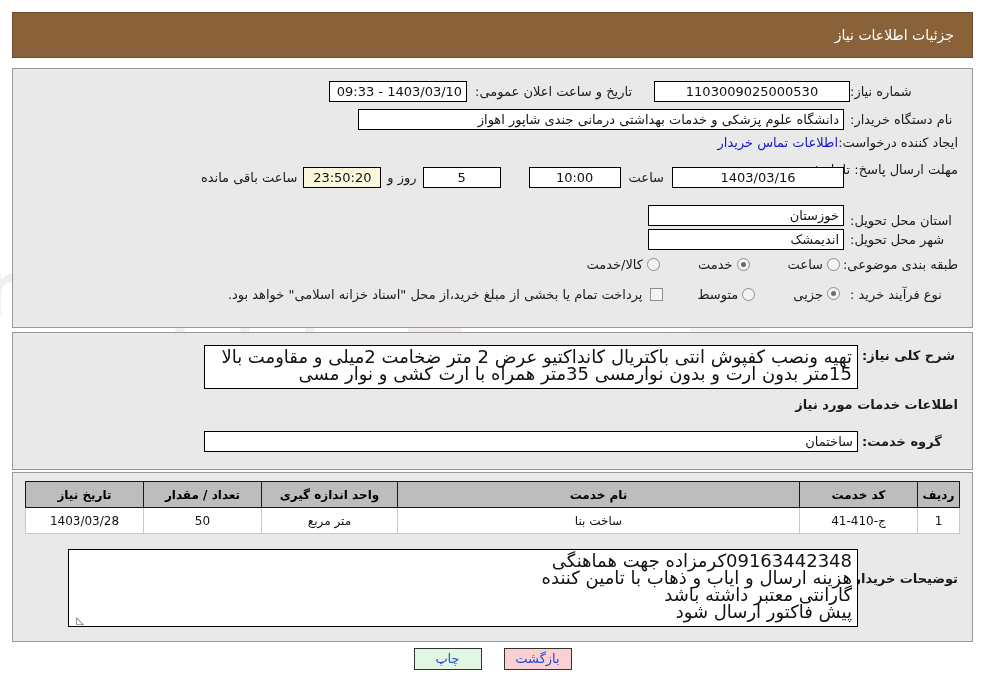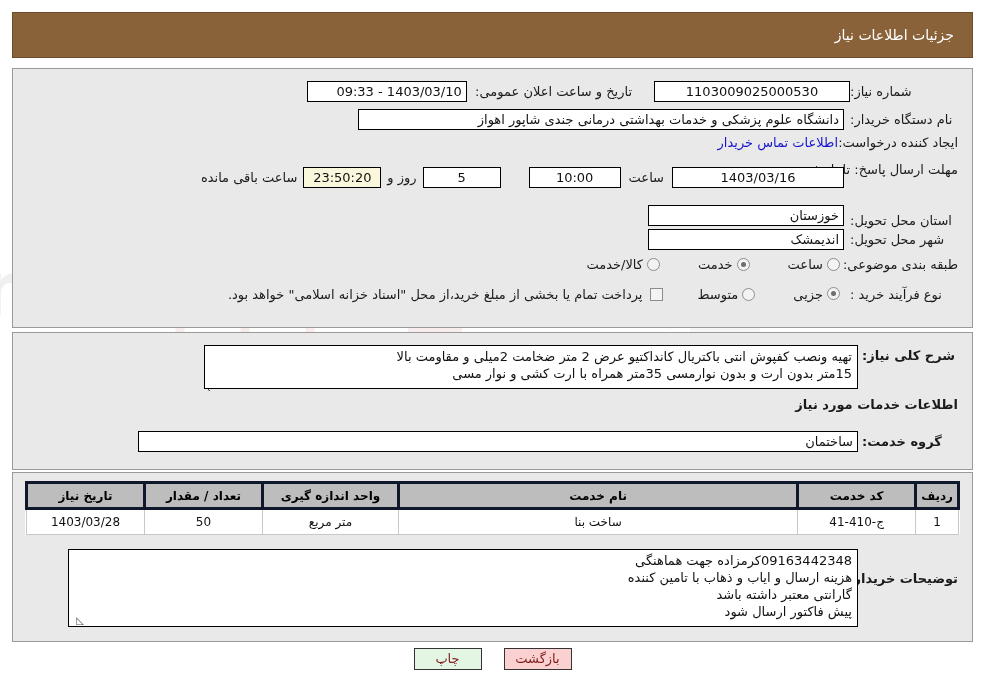--- a/index.html
+++ b/index.html
@@ -123,39 +123,39 @@
     border: 1px solid #8d8d8d;
     background: #f3f3f3;
     display: inline-block;
     vertical-align: middle;
   }
 
   
   .ta {
     background: #ffffff;
     border: 1px solid #000000;
-    font-size: 13px;
+    font-size: 18px;
     color: #111111;
     padding: 2px 5px 0 5px;
     line-height: 17px;
     overflow: hidden;
     position: relative;
     text-align: right;
   }
 
   
   table.items {
     border-collapse: collapse;
     width: 100%;
     font-size: 12px;
     background: #ffffff;
   }
   table.items th {
     background: #bdbdbd;
-    border: 3px solid #0f172a;
+    border: 1px solid #0f172a;
     color: #000;
     font-weight: bold;
     font-size: 12px;
     height: 26px;
     padding: 2px 4px;
   }
   table.items td {
     background: #ffffff;
     border: 1px solid #c8c8c8;
     height: 26px;
@@ -174,21 +174,21 @@
     gap: 22px;
     z-index: 3;
   }
   .btn {
     min-width: 68px;
     height: 22px;
     line-height: 20px;
     text-align: center;
     font-size: 13px;
     border: 1px solid #333333;
-    color: #7f1d1d;
+    color: #1d4ed8;
     cursor: pointer;
     padding: 0 8px;
   }
   .btn-back { background: #fbd0d0; }
   .btn-print { background: #e3f6e3; }
 </style>
 </head>
 <body>
 
 <div class="page">
@@ -220,21 +220,21 @@
   </div>
 
   <div class="panel panel-top">
 
     <div class="row" style="top:12px; right:14px;">
       <span class="lbl" style="width:108px; display:inline-block;">شماره نیاز:</span>
       <span class="fld" style="width:196px; ">1103009025000530</span>
     </div>
     <div class="row" style="top:12px; right:340px;">
       <span class="lbl">تاریخ و ساعت اعلان عمومی:</span>
-      <span class="fld" style="width:160px; margin-right:8px;padding-left:28px;">1403/03/10 - 09:33</span>
+      <span class="fld" style="width:138px; margin-right:8px;padding-left:28px;">1403/03/10 - 09:33</span>
     </div>
 
     <div class="row" style="top:40px; right:14px;">
       <span class="lbl" style="width:108px; display:inline-block;">نام دستگاه خریدار:</span>
       <span class="fld right" style="width:486px; margin-right:6px;">دانشگاه علوم پزشکی و خدمات بهداشتی درمانی جندی شاپور اهواز</span>
     </div>
 
     <div class="row" style="top:66px; right:14px;">
       <span class="lbl" style="width:108px; display:inline-block;">ایجاد کننده درخواست:</span>
       <a class="link" href="#" style="margin-right:12px;">اطلاعات تماس خریدار</a>
@@ -304,21 +304,21 @@
 15متر بدون ارت و بدون نوارمسی 35متر همراه با ارت کشی و نوار مسی</span>
       <span class="ta grip" style="position:absolute; left:4px; top:34px; border:none; background:transparent; width:12px; height:12px;">◺</span>
     </div>
 
     <div class="row" style="top:64px; right:14px;">
       <span class="lbl lbl-bold">اطلاعات خدمات مورد نیاز</span>
     </div>
 
     <div class="row" style="top:98px; right:14px;">
       <span class="lbl lbl-bold" style="width:96px; display:inline-block;">گروه خدمت:</span>
-      <span class="fld right" style="width:720px; margin-right:4px;">ساختمان</span>
+      <span class="fld right" style="width:654px; margin-right:4px;">ساختمان</span>
     </div>
   </div>
 
   <div class="panel panel-bottom">
 
     <div style="position:absolute; top:8px; right:12px; left:12px;">
       <table class="items">
         <thead>
           <tr>
             <th style="width:42px;">ردیف</th>

